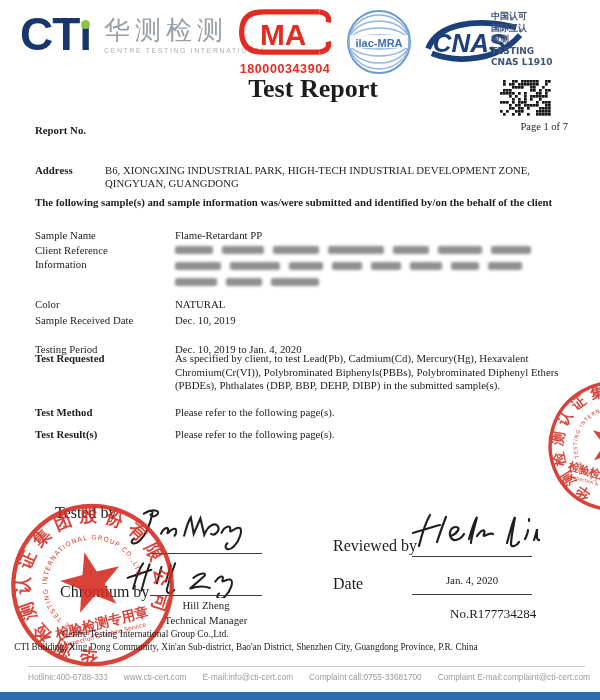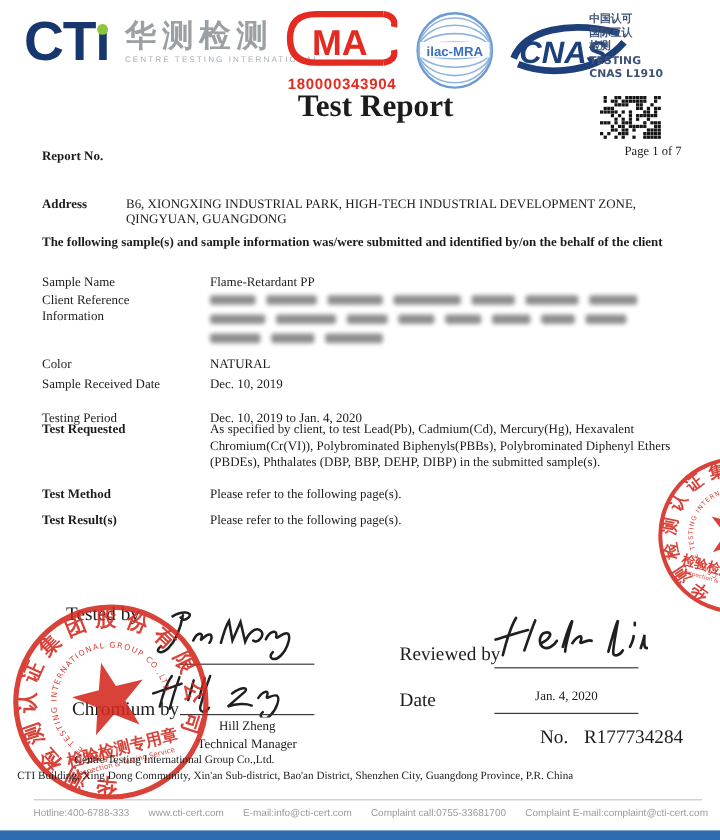--- a/index.html
+++ b/index.html
@@ -8,21 +8,21 @@
   .abs{position:absolute;}
 
   
   .logo{left:20px;top:13px;display:flex;align-items:flex-start;}
   .cti-mark{position:relative;font-family:"Liberation Sans",sans-serif;font-weight:bold;
             color:var(--brand_navy);font-size:46px;line-height:42px;letter-spacing:-1px;}
   .green-dot{position:absolute;width:9px;height:9px;border-radius:50%;background:var(--logo_green);
              right:1px;top:7px;}
   .logo-cn{margin-left:13px;padding-top:3px;}
   .logo-zh{font-family:"DejaVu Sans",sans-serif;font-size:26px;line-height:28px;color:#9aa0a4;
-           letter-spacing:5px;font-weight:700;}
+           letter-spacing:5px;font-weight:400;}
   .logo-en{font-family:"Liberation Sans",sans-serif;font-size:6.8px;letter-spacing:1.7px;
            color:#a9aeb4;margin-top:3px;}
 
   .cma{left:231px;top:6px;width:108px;text-align:center;}
   .cma-num{color:var(--cma_red);font-family:"Liberation Sans",sans-serif;font-weight:bold;
            font-size:12.5px;letter-spacing:.6px;margin-top:0px;}
   .report-title{left:218px;top:74px;width:190px;text-align:center;font-size:26px;font-weight:bold;}
 
   .ilac{left:346px;top:9px;}
   .cnas{left:424px;top:17px;}
@@ -49,21 +49,21 @@
   .stamp{color:var(--stamp_red);opacity:.88;}
   .stamp-left{left:8px;top:500px;transform:rotate(-14deg);}
   .stamp-right{left:545px;top:378px;transform:rotate(16deg);}
   .stamp svg text{font-family:"DejaVu Sans",sans-serif;}
 
   
   .sig-label{font-size:16px;}
   .sig svg{display:block;}
   .sig-line{border-top:1.2px solid #3a3a3a;height:0;}
   .printed{font-size:10.8px;text-align:center;}
-  .certno{font-size:16px;display:flex;gap:13px;}
+  .certno{font-size:13px;display:flex;gap:0;}
 
   .company-name{left:62px;top:629px;font-size:9.5px;}
   .company-addr{left:0;top:642px;width:492px;text-align:center;font-size:9.3px;}
 
   .footer-line{left:28px;top:666px;width:557px;height:1px;background:#c8c8c8;}
   .footer{left:28px;top:672px;width:562px;display:flex;justify-content:space-between;
           font-family:"Liberation Sans",sans-serif;font-size:8.3px;color:#9b9b9b;}
   .blue-bar{left:0;bottom:0;width:600px;height:8px;background:var(--footer_bar_blue);}
 </style>
 </head>

